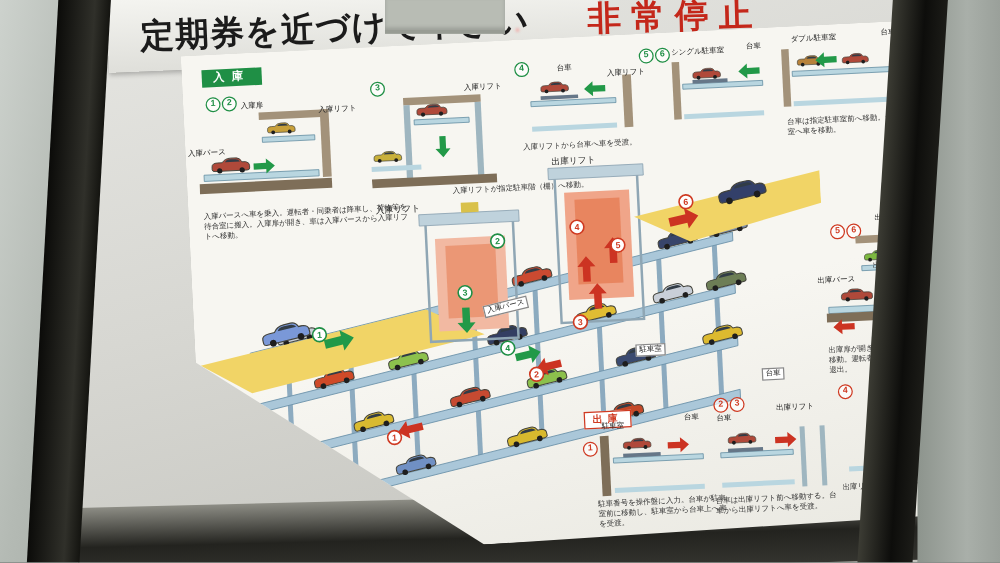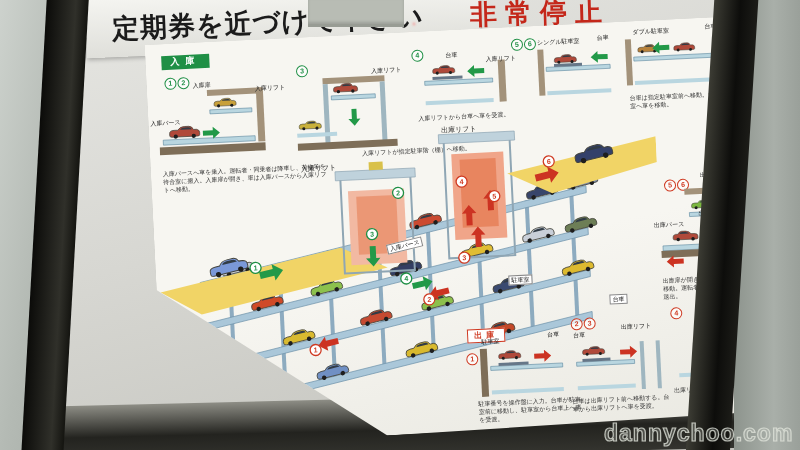--- a/index.html
+++ b/index.html
@@ -344,14 +344,13 @@
       <div class="cap" style="left:512px;top:368px;width:100px">出庫リフトが出庫バース階へ移動。</div>
 
       <div class="tape" style="left:592px;top:352px"></div>
     </div>
 
   </div>
 
   <div class="wall-right"></div>
   <div class="stripe-right"></div>
   <div class="stripe-left"></div>
-  <div class="watermark">dannychoo.com</div>
 </div>
 
 </body></html>

